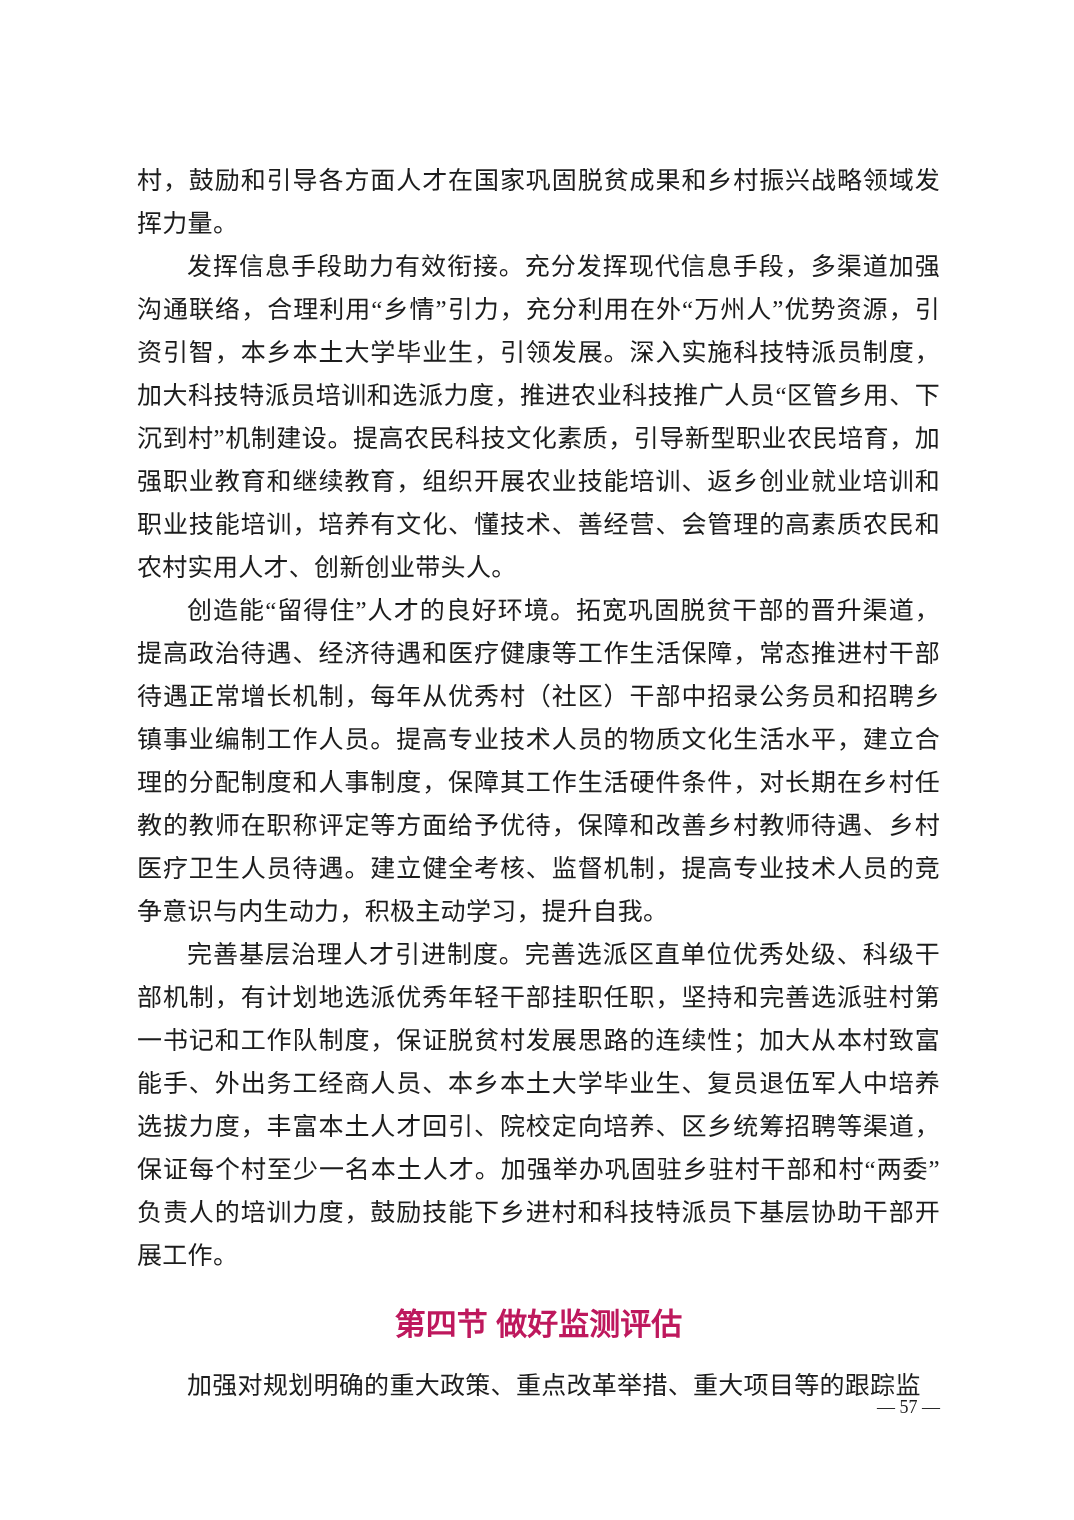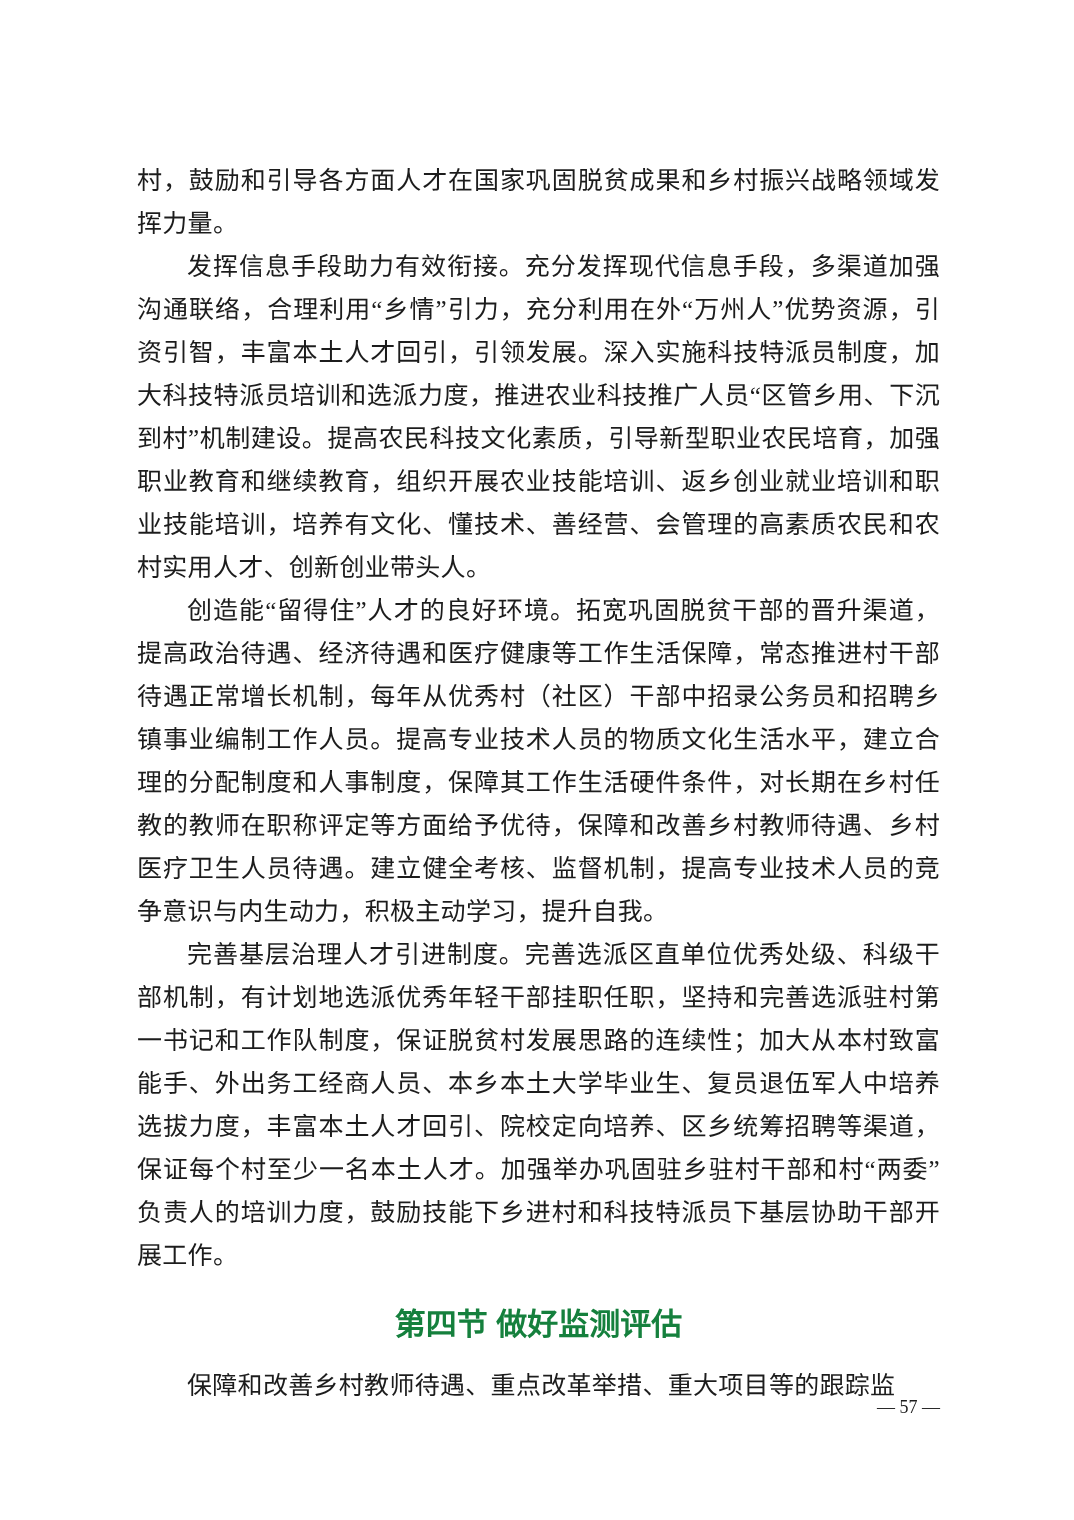--- a/index.html
+++ b/index.html
@@ -35,39 +35,39 @@
   .body-par.indented {
     text-indent: 2em;
   }
   .section-heading {
     margin: 26px 0 18px 0;
     font-family: "Liberation Sans", "DejaVu Sans", sans-serif;
     font-size: 31px;
     font-weight: 700;
     line-height: 43px;
     text-align: center;
-    color: #15803d;
+    color: #be185d;
   }
   .page-number {
     position: absolute;
     top: 1392px;
     right: 134px;
     font-family: "Liberation Serif", "DejaVu Serif", serif;
     font-size: 18px;
     line-height: 30px;
     color: #1c1c1c;
     white-space: nowrap;
   }
 </style>
 </head>
 <body>
 
 <div class="page">
   <div class="content">
     <p class="body-par">村，鼓励和引导各方面人才在国家巩固脱贫成果和乡村振兴战略领域发挥力量。</p>
-    <p class="body-par indented">发挥信息手段助力有效衔接。充分发挥现代信息手段，多渠道加强沟通联络，合理利用“乡情”引力，充分利用在外“万州人”优势资源，引资引智，丰富本土人才回引，引领发展。深入实施科技特派员制度，加大科技特派员培训和选派力度，推进农业科技推广人员“区管乡用、下沉到村”机制建设。提高农民科技文化素质，引导新型职业农民培育，加强职业教育和继续教育，组织开展农业技能培训、返乡创业就业培训和职业技能培训，培养有文化、懂技术、善经营、会管理的高素质农民和农村实用人才、创新创业带头人。</p>
+    <p class="body-par indented">发挥信息手段助力有效衔接。充分发挥现代信息手段，多渠道加强沟通联络，合理利用“乡情”引力，充分利用在外“万州人”优势资源，引资引智，本乡本土大学毕业生，引领发展。深入实施科技特派员制度，加大科技特派员培训和选派力度，推进农业科技推广人员“区管乡用、下沉到村”机制建设。提高农民科技文化素质，引导新型职业农民培育，加强职业教育和继续教育，组织开展农业技能培训、返乡创业就业培训和职业技能培训，培养有文化、懂技术、善经营、会管理的高素质农民和农村实用人才、创新创业带头人。</p>
     <p class="body-par indented">创造能“留得住”人才的良好环境。拓宽巩固脱贫干部的晋升渠道，提高政治待遇、经济待遇和医疗健康等工作生活保障，常态推进村干部待遇正常增长机制，每年从优秀村（社区）干部中招录公务员和招聘乡镇事业编制工作人员。提高专业技术人员的物质文化生活水平，建立合理的分配制度和人事制度，保障其工作生活硬件条件，对长期在乡村任教的教师在职称评定等方面给予优待，保障和改善乡村教师待遇、乡村医疗卫生人员待遇。建立健全考核、监督机制，提高专业技术人员的竞争意识与内生动力，积极主动学习，提升自我。</p>
     <p class="body-par indented">完善基层治理人才引进制度。完善选派区直单位优秀处级、科级干部机制，有计划地选派优秀年轻干部挂职任职，坚持和完善选派驻村第一书记和工作队制度，保证脱贫村发展思路的连续性；加大从本村致富能手、外出务工经商人员、本乡本土大学毕业生、复员退伍军人中培养选拔力度，丰富本土人才回引、院校定向培养、区乡统筹招聘等渠道，保证每个村至少一名本土人才。加强举办巩固驻乡驻村干部和村“两委”负责人的培训力度，鼓励技能下乡进村和科技特派员下基层协助干部开展工作。</p>
     <h2 class="section-heading">第四节  做好监测评估</h2>
-    <p class="body-par indented">保障和改善乡村教师待遇、重点改革举措、重大项目等的跟踪监</p>
+    <p class="body-par indented">加强对规划明确的重大政策、重点改革举措、重大项目等的跟踪监</p>
   </div>
   <div class="page-number">— 57 —</div>
 </div>
 
 </body></html>

